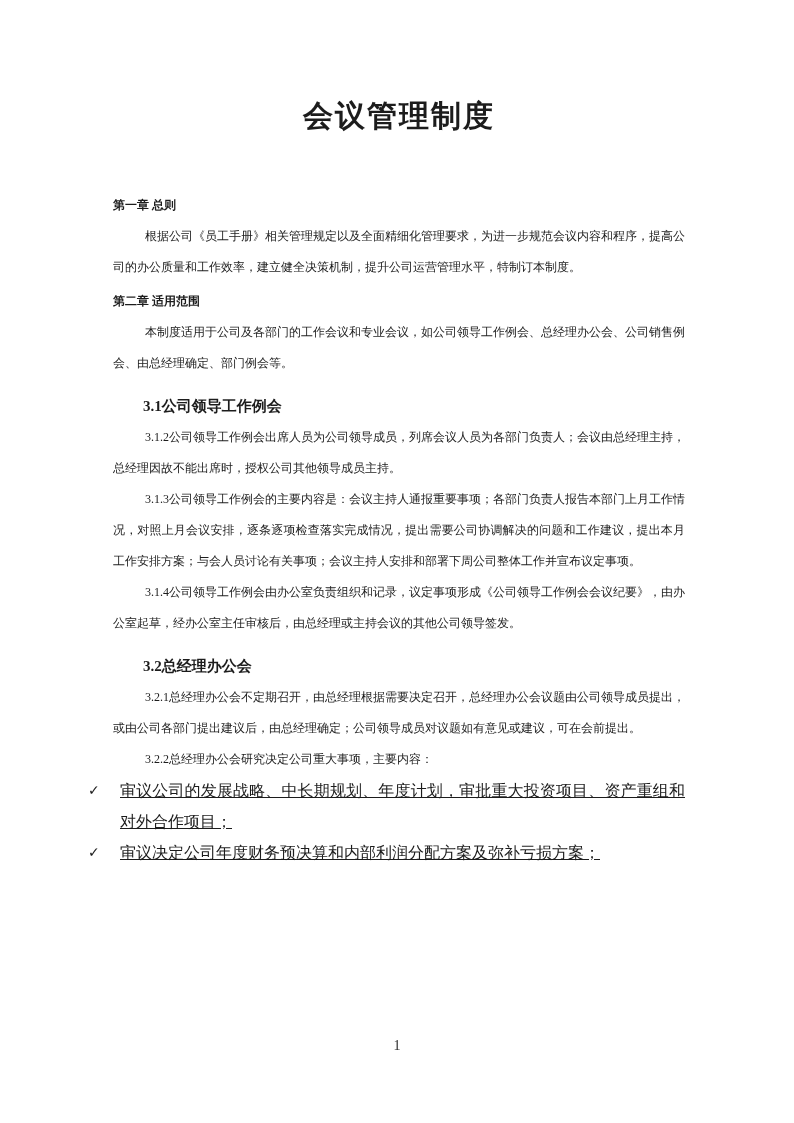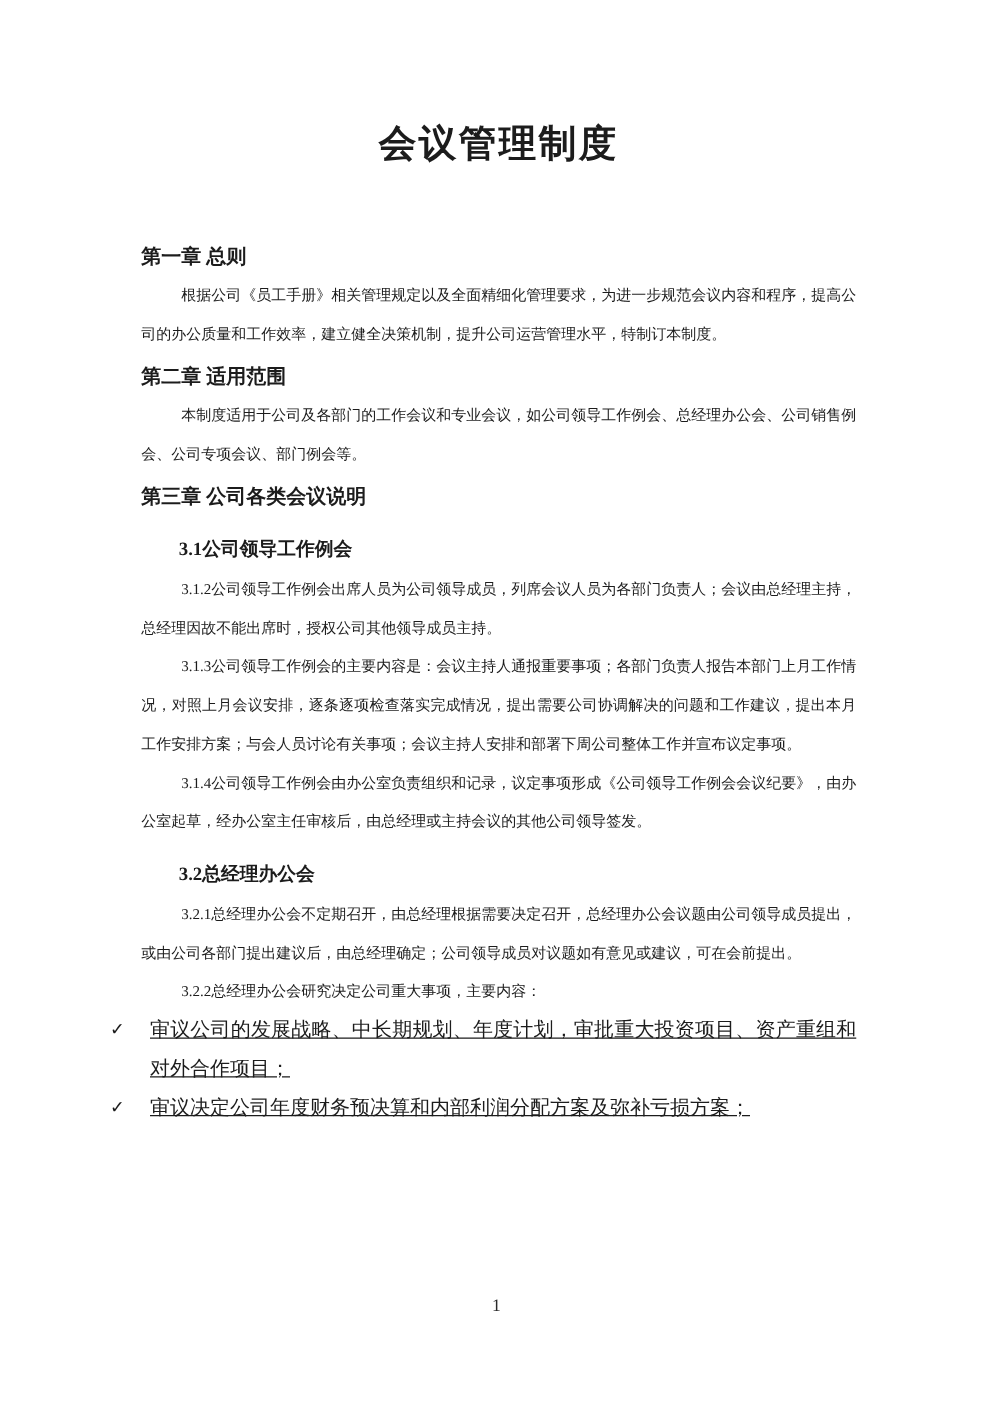--- a/index.html
+++ b/index.html
@@ -23,21 +23,21 @@
   .doc-title {
     margin-top: 96px;
     font-size: 30px;
     line-height: 40px;
     font-weight: bold;
     text-align: center;
     letter-spacing: 2px;
   }
   .chapter-heading {
     margin-top: 3px;
-    font-size: 16px;
+    font-size: 12px;
     line-height: 31px;
     font-weight: bold;
     text-align: left;
   }
   .chapter-heading.first {
     margin-top: 54px;
   }
   .sub-heading {
     margin-top: 12px;
     font-size: 15px;
@@ -87,23 +87,22 @@
   <div class="content">
 
     <div class="doc-title">会议管理制度</div>
 
     <div class="chapter-heading first">第一章 总则</div>
 
     <div class="para">根据公司《员工手册》相关管理规定以及全面精细化管理要求，为进一步规范会议内容和程序，提高公司的办公质量和工作效率，建立健全决策机制，提升公司运营管理水平，特制订本制度。</div>
 
     <div class="chapter-heading">第二章 适用范围</div>
 
-    <div class="para">本制度适用于公司及各部门的工作会议和专业会议，如公司领导工作例会、总经理办公会、公司销售例会、公司专项会议、部门例会等。</div>
+    <div class="para">本制度适用于公司及各部门的工作会议和专业会议，如公司领导工作例会、总经理办公会、公司销售例会、由总经理确定、部门例会等。</div>
 
-    <div class="chapter-heading">第三章 公司各类会议说明</div>
 
     <div class="sub-heading">3.1公司领导工作例会</div>
 
 
     <div class="para">3.1.2公司领导工作例会出席人员为公司领导成员，列席会议人员为各部门负责人；会议由总经理主持，总经理因故不能出席时，授权公司其他领导成员主持。</div>
 
     <div class="para">3.1.3公司领导工作例会的主要内容是：会议主持人通报重要事项；各部门负责人报告本部门上月工作情况，对照上月会议安排，逐条逐项检查落实完成情况，提出需要公司协调解决的问题和工作建议，提出本月工作安排方案；与会人员讨论有关事项；会议主持人安排和部署下周公司整体工作并宣布议定事项。</div>
 
     <div class="para">3.1.4公司领导工作例会由办公室负责组织和记录，议定事项形成《公司领导工作例会会议纪要》，由办公室起草，经办公室主任审核后，由总经理或主持会议的其他公司领导签发。</div>
 

